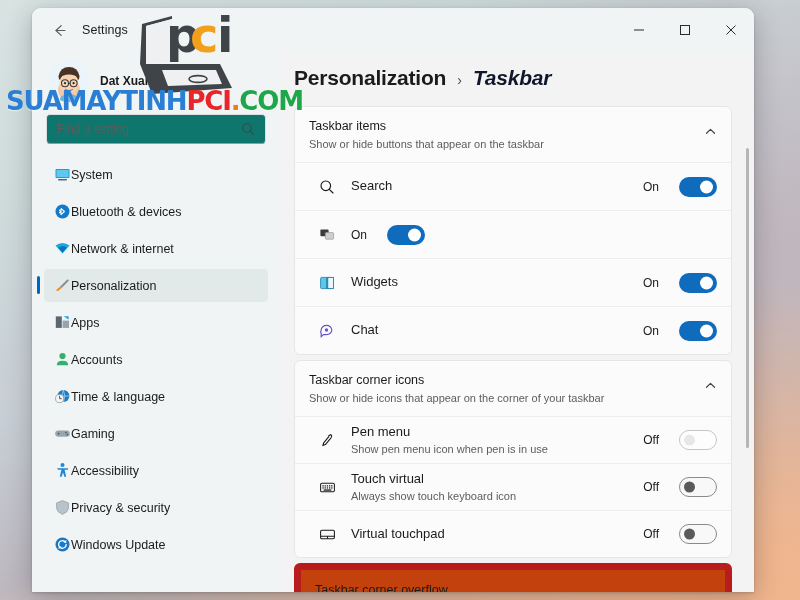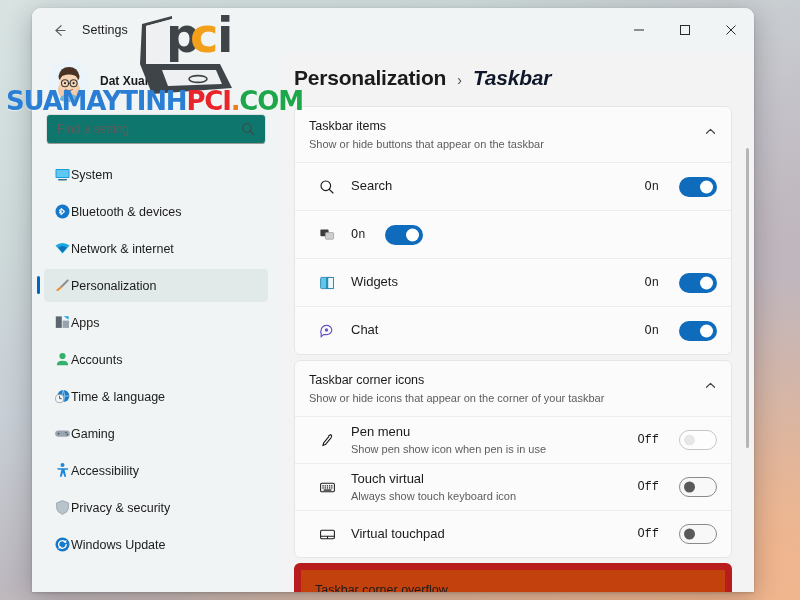--- a/index.html
+++ b/index.html
@@ -186,21 +186,21 @@
     align-items: center;
     gap: 14px;
     padding: 0 14px 0 22px;
     min-height: 48px;
     border-top: 1px solid #ededed;
   }
   .row .ricon { width: 20px; flex: 0 0 20px; display:flex; align-items:center; justify-content:center; }
   .row .rtext { flex: 1 1 auto; }
   .row .rtitle { font-size: 13px; color: #1b1b1b; line-height:1.3; }
   .row .rsub { font-size: 11px; color: #5d5d5d; margin-top: 1px; line-height:1.3; }
-  .row .rstate { font-size: 12px; color: #1b1b1b; margin-right: 6px; font-family: Liberation Mono, monospace; }
+  .row .rstate { font-size: 12px; color: #1b1b1b; margin-right: 6px; }
   .row.two-line { min-height: 47px; }
 
   
   .toggle {
     width: 38px; height: 20px;
     border-radius: 10px;
     position: relative;
     flex: 0 0 38px;
   }
   .toggle.on { background: #0f6cbd; }
@@ -554,21 +554,21 @@
 
           <div class="row two-line">
             <span class="ricon">
               <svg width="16" height="16" viewBox="0 0 16 16" fill="none">
                 <path d="M11.4 2.6 q2.2 1 .6 3.2 L6.4 12.6 l-2.6 1 l.9-2.7 L10 4.4" stroke="#1b1b1b" stroke-width="1.1" fill="none" stroke-linejoin="round"></path>
                 <path d="M9.4 4.2 q1.6-2 2.6-1.2" stroke="#1b1b1b" stroke-width="1.1" fill="none"></path>
               </svg>
             </span>
             <div class="rtext">
               <div class="rtitle">Pen menu</div>
-              <div class="rsub">Show pen show icon when pen is in use</div>
+              <div class="rsub">Show pen menu icon when pen is in use</div>
             </div>
             <span class="rstate">Off</span>
             <div class="toggle off faded">
                 <span class="knob"></span>
               </div>
           </div>
 
           <div class="row two-line">
             <span class="ricon">
               <svg width="17" height="17" viewBox="0 0 17 17" fill="none">

